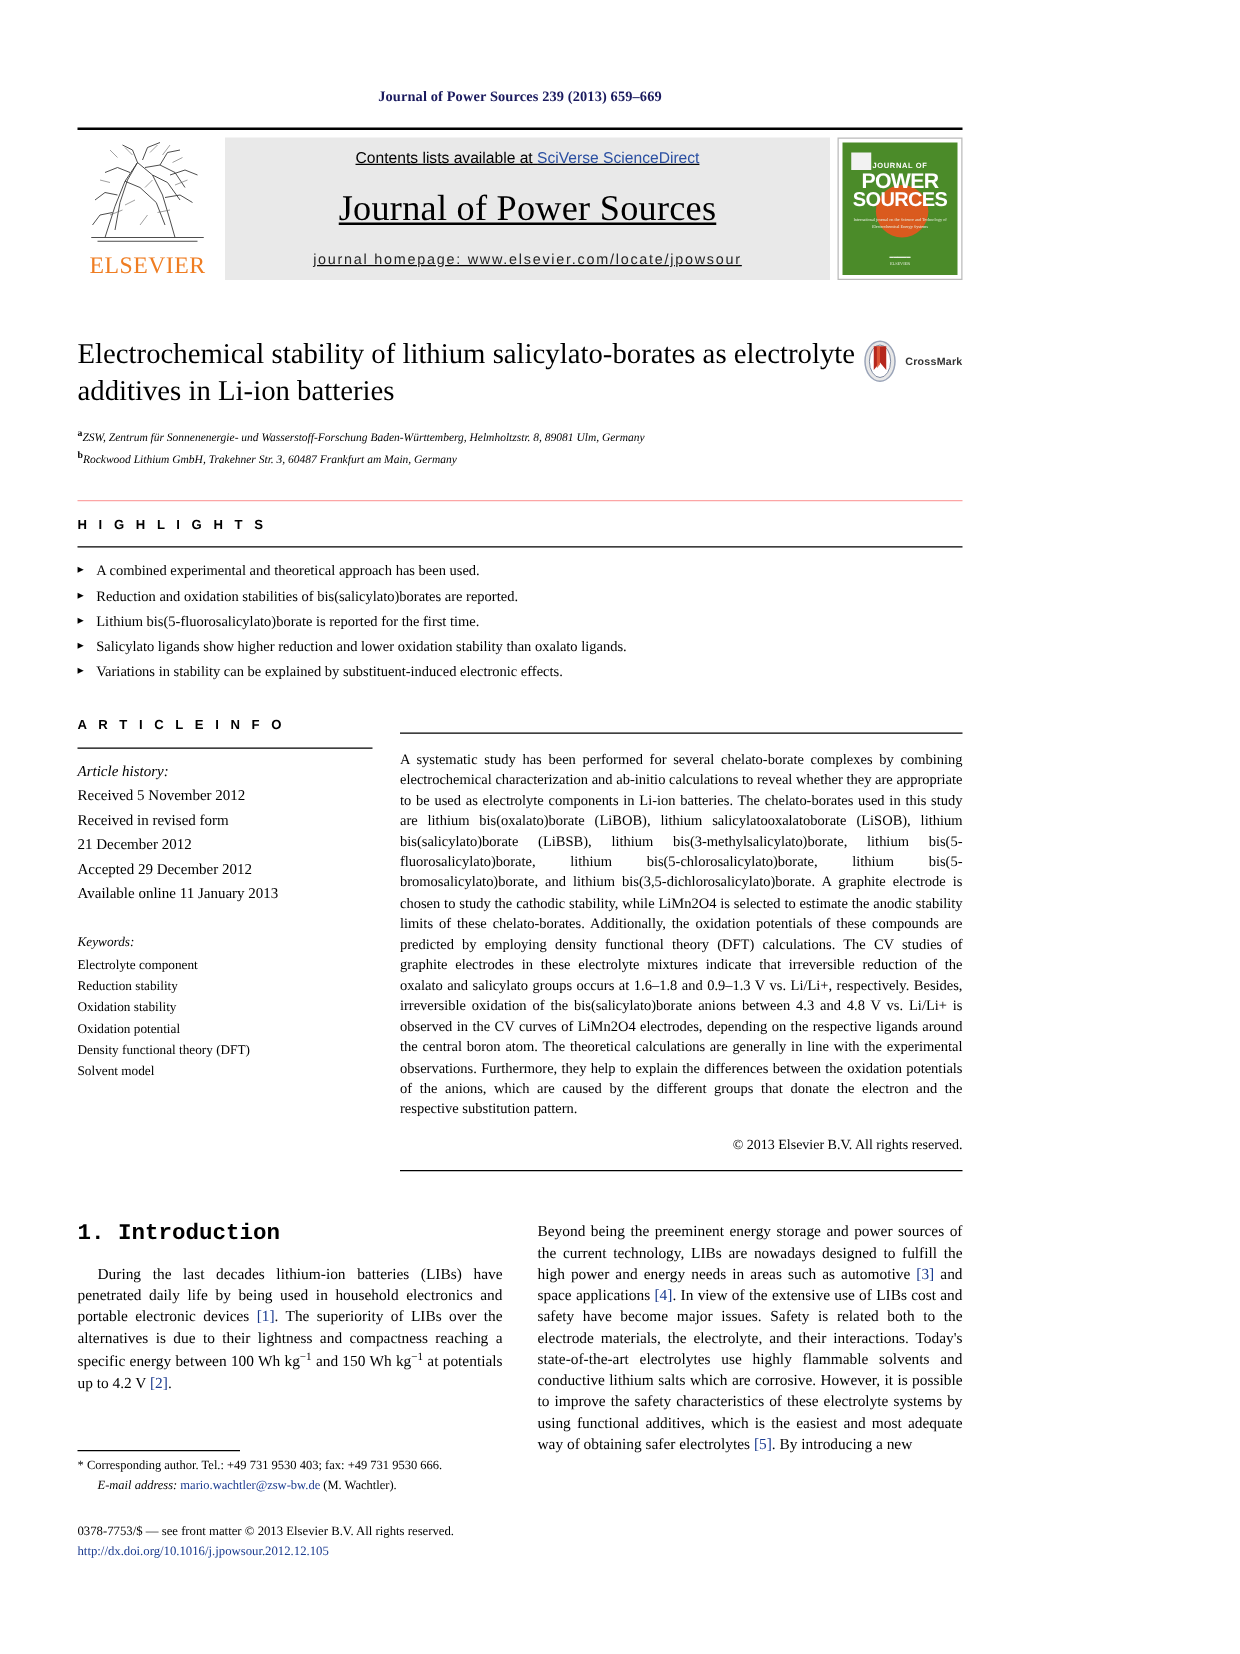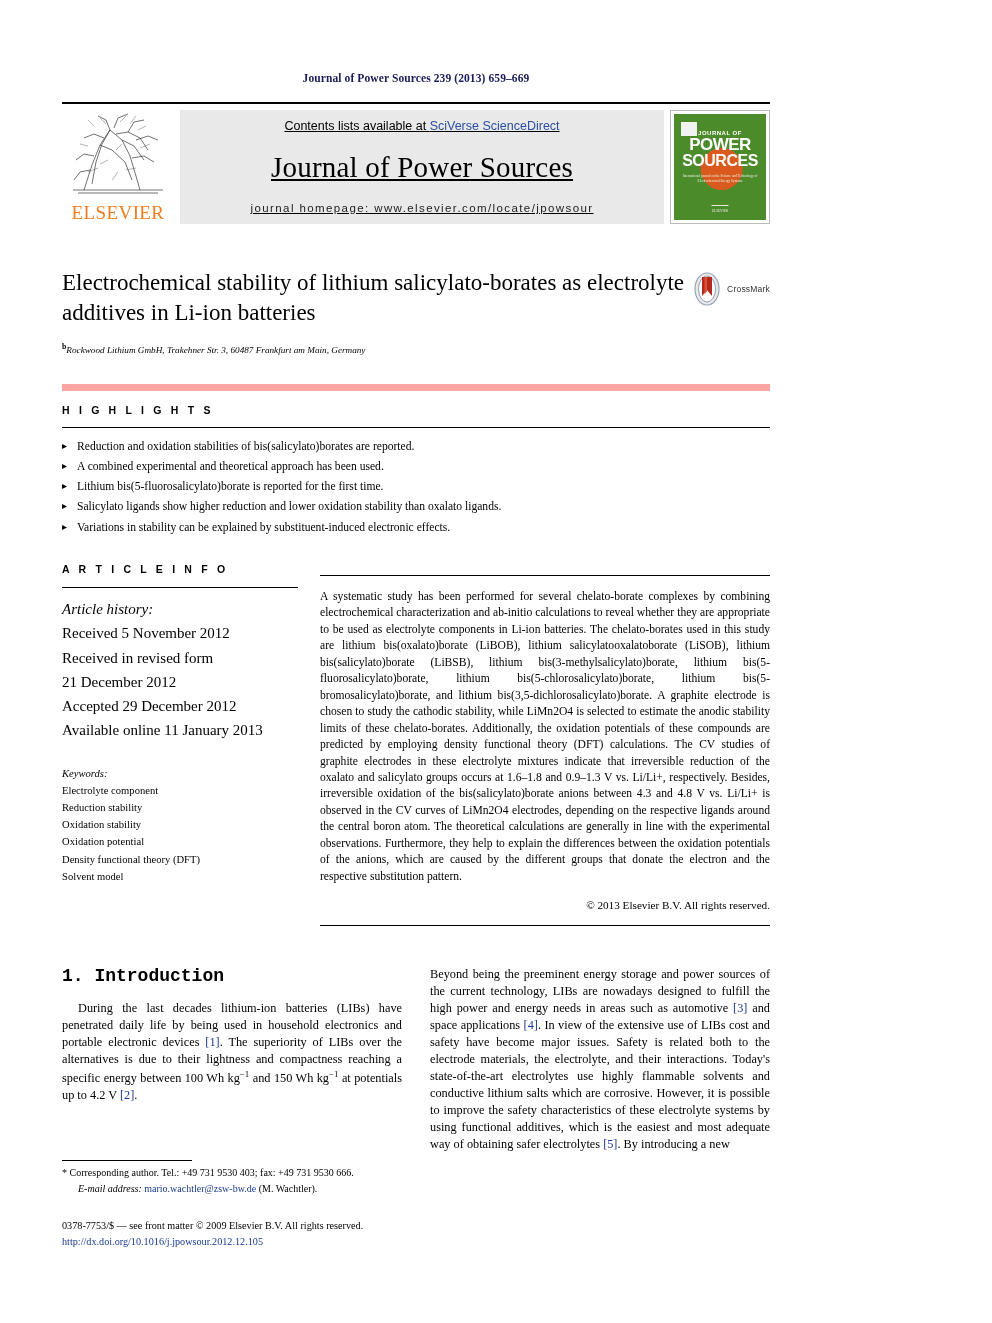--- a/index.html
+++ b/index.html
@@ -138,21 +138,21 @@
     max-width: 700px;
     margin: 0;
     font-family: "Liberation Serif", serif;
   }
   .crossmark {
     display: flex; align-items: center; gap: 3px; margin-top: 4px;
     flex: 0 0 auto;
   }
   .crossmark-label {
     font-family: "Liberation Sans", sans-serif;
-    font-size: 8.5px; font-weight: normal; color: #333; letter-spacing: .2px;
+    font-size: 8.5px; font-weight: bold; color: #333; letter-spacing: .2px;
   }
 
   .authors {
     font-size: 18.5px;
     line-height: 1.45;
     margin-top: 16px;
     font-family: "Liberation Serif", serif;
   }
   .authors sup { font-size: 0.62em; color: #1a1a5e; font-weight: bold; vertical-align: super; }
   .affils {
@@ -165,40 +165,40 @@
   .affils sup { font-style: normal; font-weight: bold; font-size: 0.85em; }
 
   
   .section-head {
     font-family: "Liberation Sans", sans-serif;
     font-size: 10.5px;
     font-weight: bold;
     letter-spacing: 3.2px;
   }
   .highlights-wrap { margin-top: 26px; }
-  .hl-head-rule { border-top: 7px solid #fca5a5; padding-top: 13px; }
+  .hl-head-rule { border-top: 1px solid #fca5a5; padding-top: 13px; }
   .hl-rule-after { border-bottom: 1.6px solid #000; padding-bottom: 11px; }
   .hl-list { list-style: none; margin: 9px 0 0 0; padding: 0; }
   .hl-list li {
     font-size: 11.6px; line-height: 1.75;
     padding-left: 15px; position: relative;
   }
   .hl-list li::before {
     content: "\25B8";
     position: absolute; left: 0; top: 0; font-size: 10px;
   }
 
   
   .info-abstract {
     display: flex; margin-top: 25px; gap: 0;
   }
   .col-info { width: 258px; flex: 0 0 258px; padding-right: 22px; }
   .col-abstract { flex: 1; }
   .head-rule-under { border-top: 1px solid #000; margin-top: 12px; }
-  .info-body { font-size: 15px; line-height: 1.62; margin-top: 9px; }
+  .info-body { font-size: 12px; line-height: 1.62; margin-top: 9px; }
   .info-body .it { font-style: italic; }
   .kw-block { margin-top: 22px; font-size: 10.6px; line-height: 1.62; }
   .kw-block .it { font-style: italic; }
 
   .abstract-text {
     font-size: 11.6px;
     line-height: 1.42;
     text-align: justify;
     margin-top: 13px;
     font-family: "Liberation Serif", serif;
@@ -318,31 +318,32 @@
           <ellipse cx="17" cy="17" rx="8.5" ry="13" fill="#fff" stroke="#7f8aa0" stroke-width="0.8"></ellipse>
           <path d="M12 5 L22 5 L22 24 L17 18 L12 24 Z" fill="#b5281e"></path>
           <path d="M14.5 5 L17 5 L17 19.5 L14.5 22.5 Z" fill="#e05a3a" opacity="0.85"></path>
         </svg>
         <span class="crossmark-label">CrossMark</span>
       </div>
     </div>
 
 
     <div class="affils">
+      <div><sup>a</sup><span>ZSW, Zentrum für Sonnenenergie- und Wasserstoff-Forschung Baden-Württemberg, Helmholtzstr. 8, 89081 Ulm, Germany</span></div>
       <div><sup>b</sup><span>Rockwood Lithium GmbH, Trakehner Str. 3, 60487 Frankfurt am Main, Germany</span></div>
     </div>
 
     <div class="highlights-wrap">
       <div class="hl-head-rule">
         <div class="section-head">H I G H L I G H T S</div>
       </div>
       <div class="hl-rule-after"></div>
       <ul class="hl-list">
+        <li>A combined experimental and theoretical approach has been used.</li>
         <li>Reduction and oxidation stabilities of bis(salicylato)borates are reported.</li>
-        <li>A combined experimental and theoretical approach has been used.</li>
         <li>Lithium bis(5-fluorosalicylato)borate is reported for the first time.</li>
         <li>Salicylato ligands show higher reduction and lower oxidation stability than oxalato ligands.</li>
         <li>Variations in stability can be explained by substituent-induced electronic effects.</li>
       </ul>
     </div>
 
     <div class="info-abstract">
 
       <div class="col-info">
         <div class="section-head">A R T I C L E    I N F O</div>
@@ -390,17 +391,17 @@
     <div class="footnote-rule"></div>
     <div class="footnote-text">* Corresponding author. Tel.: +49 731 9530 403; fax: +49 731 9530 666.</div>
     <div class="footnote-text" style="padding-left:16px;text-indent:0;">
       <span class="it">E-mail address:</span>
       <span class="mail">mario.wachtler@zsw-bw.de</span>
       <span>(M. Wachtler).</span>
     </div>
   </div>
 
   <div class="footer">
-    <div>0378-7753/$ — see front matter © 2009 Elsevier B.V. All rights reserved.</div>
+    <div>0378-7753/$ — see front matter © 2013 Elsevier B.V. All rights reserved.</div>
     <div class="doi">http://dx.doi.org/10.1016/j.jpowsour.2012.12.105</div>
   </div>
 
 </div>
 
 </body></html>

